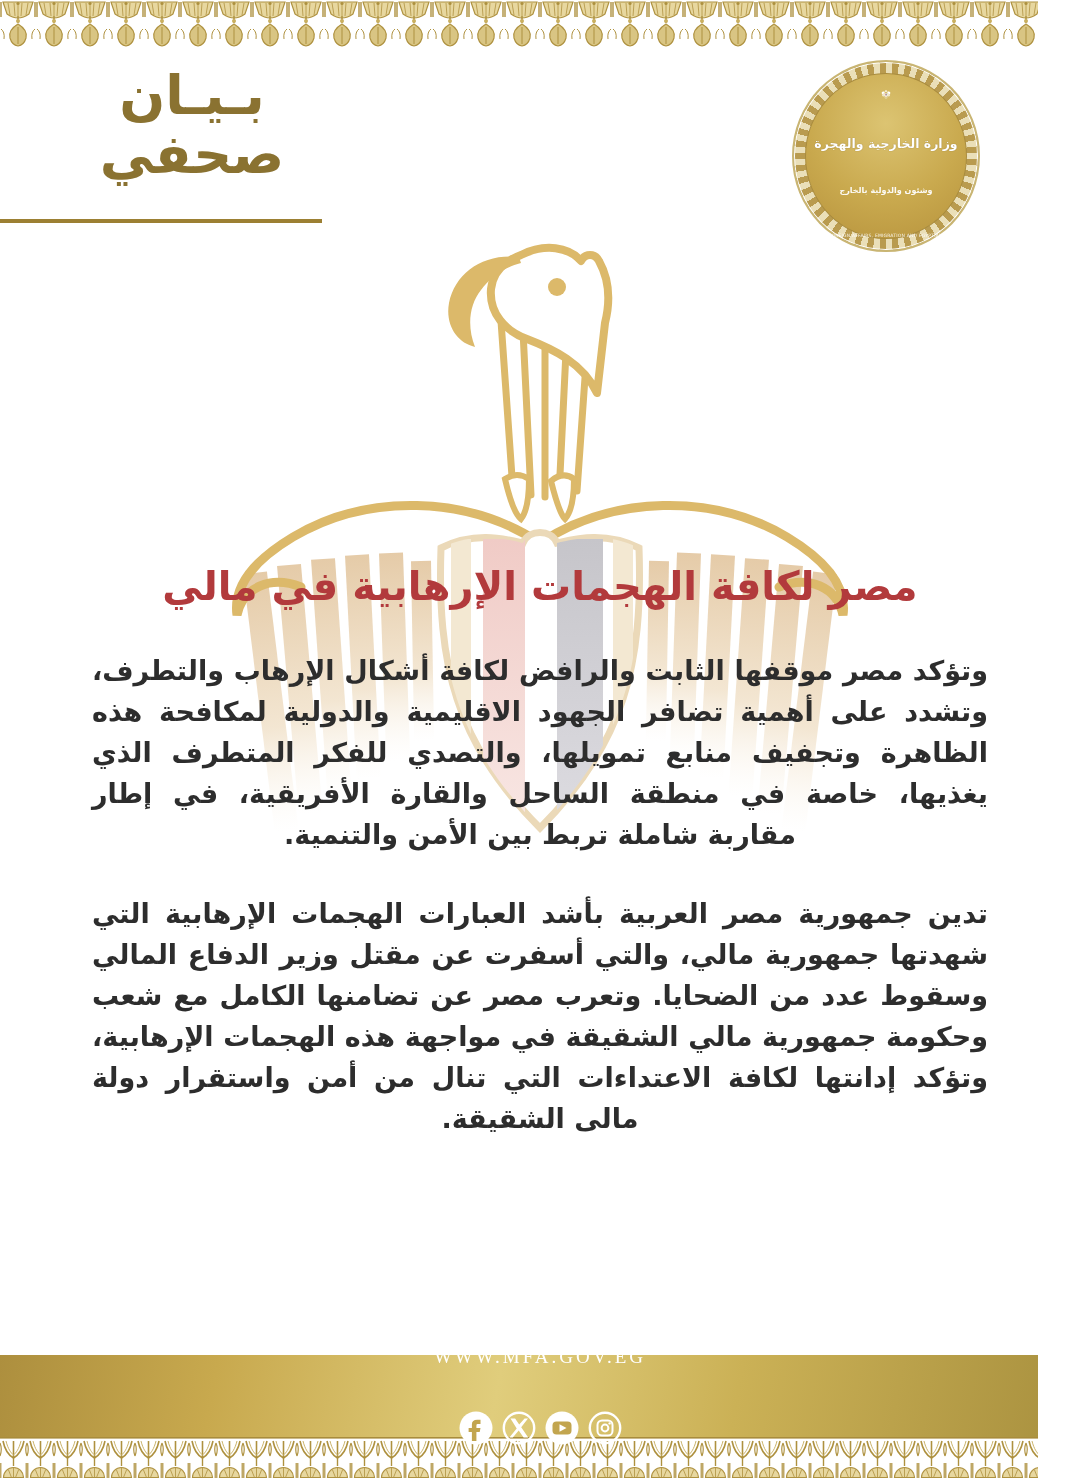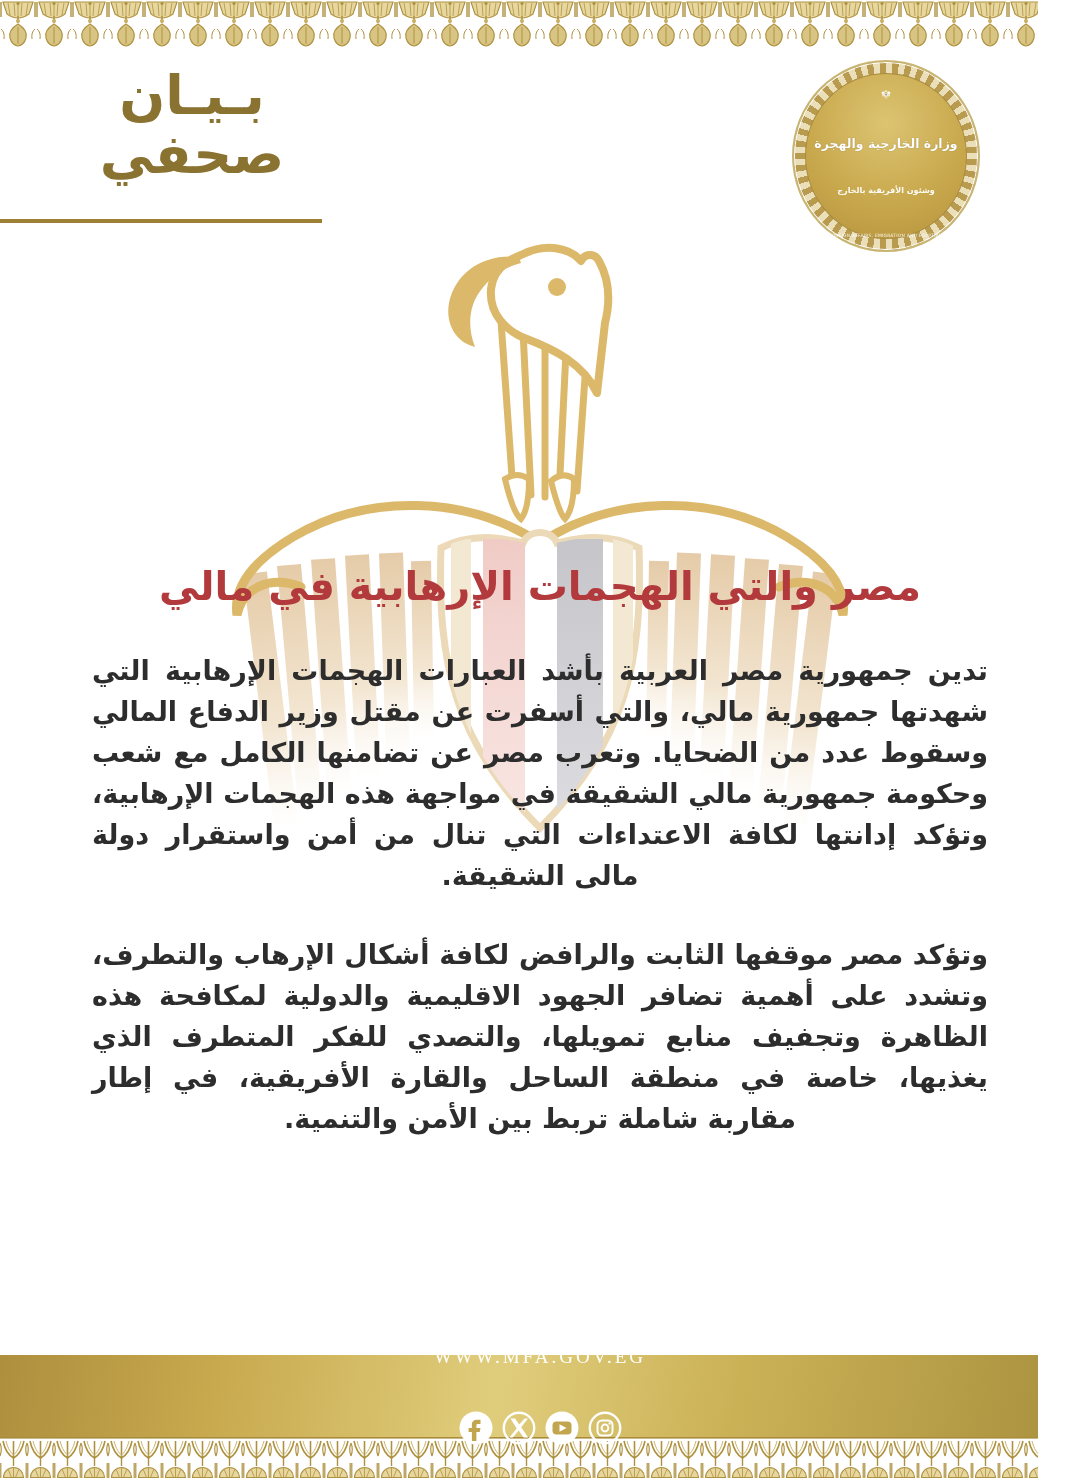--- a/index.html
+++ b/index.html
@@ -93,21 +93,21 @@
         </g>
         <path d="M23,22 h18 v15 l-9,11 -9,-11 z" fill="#fff" stroke="#fff"></path>
         <g>
           <rect x="26.5" y="24" width="3.6" height="13" fill="#B5443C"></rect>
           <rect x="33.9" y="24" width="3.6" height="13" fill="#4a4a4a"></rect>
         </g>
         <rect x="20" y="50" width="24" height="2.4" rx="1.2" fill="#fff"></rect>
         <rect x="24" y="53.5" width="16" height="2" rx="1" fill="#fff"></rect>
       </svg>
       <div class="seal-text1">وزارة الخارجية والهجرة</div>
-      <div class="seal-text2">وشئون الأفريقية بالخارج</div>
+      <div class="seal-text2">وشئون والدولية بالخارج</div>
       <div class="seal-text3">MINISTRY OF FOREIGN AFFAIRS, EMIGRATION AND EGYPTIAN EXPATRIATES</div>
     </div>
   </div>
 
   <div class="watermark">
     <svg width="670" height="625" viewBox="0 0 670 625" xmlns="http://www.w3.org/2000/svg">
       <defs>
         <linearGradient id="fadeTan" x1="0" y1="0" x2="0" y2="1">
           <stop offset="0" stop-color="#E5CBA8"></stop>
           <stop offset="0.6" stop-color="#F3E6D2"></stop>
@@ -166,25 +166,25 @@
         <path d="M300,236 q8,34 16,40 q8,-10 8,-40 q-12,-8 -24,0 z"></path>
         <path d="M346,238 q8,32 14,38 q9,-10 9,-40 q-11,-8 -23,2 z"></path>
       </g>
 
       <path d="M316,12 C340,0 364,4 376,18 C380,10 390,10 394,18 C404,36 406,56 400,80 L392,150 C378,120 348,106 322,96 C300,88 284,70 286,46 C288,28 300,18 316,12 Z" fill="#ffffff" stroke="#DCB96A" stroke-width="8" stroke-linejoin="round"></path>
       <path d="M314,14 C278,10 250,30 244,60 C240,82 252,100 270,104 C262,84 264,62 276,47 C286,34 300,24 316,20 Z" fill="#DCB96A"></path>
       <circle cx="352" cy="44" r="9" fill="#DCB96A"></circle>
     </svg>
   </div>
 
-  <div class="statement-title">مصر والتي الهجمات الإرهابية في مالي</div>
+  <div class="statement-title">مصر لكافة الهجمات الإرهابية في مالي</div>
 
   <div class="body-text">
+    <p>وتؤكد مصر موقفها الثابت والرافض لكافة أشكال الإرهاب والتطرف، وتشدد على أهمية تضافر الجهود الاقليمية والدولية لمكافحة هذه الظاهرة وتجفيف منابع تمويلها، والتصدي للفكر المتطرف الذي يغذيها، خاصة في منطقة الساحل والقارة الأفريقية، في إطار مقاربة شاملة تربط بين الأمن والتنمية.</p>
     <p>تدين جمهورية مصر العربية بأشد العبارات الهجمات الإرهابية التي شهدتها جمهورية مالي، والتي أسفرت عن مقتل وزير الدفاع المالي وسقوط عدد من الضحايا. وتعرب مصر عن تضامنها الكامل مع شعب وحكومة جمهورية مالي الشقيقة في مواجهة هذه الهجمات الإرهابية، وتؤكد إدانتها لكافة الاعتداءات التي تنال من أمن واستقرار دولة مالى الشقيقة.</p>
-    <p>وتؤكد مصر موقفها الثابت والرافض لكافة أشكال الإرهاب والتطرف، وتشدد على أهمية تضافر الجهود الاقليمية والدولية لمكافحة هذه الظاهرة وتجفيف منابع تمويلها، والتصدي للفكر المتطرف الذي يغذيها، خاصة في منطقة الساحل والقارة الأفريقية، في إطار مقاربة شاملة تربط بين الأمن والتنمية.</p>
   </div>
 
   <div class="footer-band">
     <div class="website">WWW.MFA.GOV.EG</div>
     <div class="social-icons">
       <svg width="36" height="36" viewBox="-18 -18 36 36">
         <circle r="16.5" fill="#ffffff"></circle>
         <path d="M2.5,-10 h4 v5 h-3.5 q-1.5,0 -1.5,1.8 V0 h5 l-1,5 h-4 v11 h-5.5 V5 h-4 V0 h4 v-4.5 q0,-5.5 6.5,-5.5 z" fill="#C2A54F" transform="scale(0.82) translate(-1,0)"></path>
       </svg>
       <svg width="36" height="36" viewBox="-18 -18 36 36">

